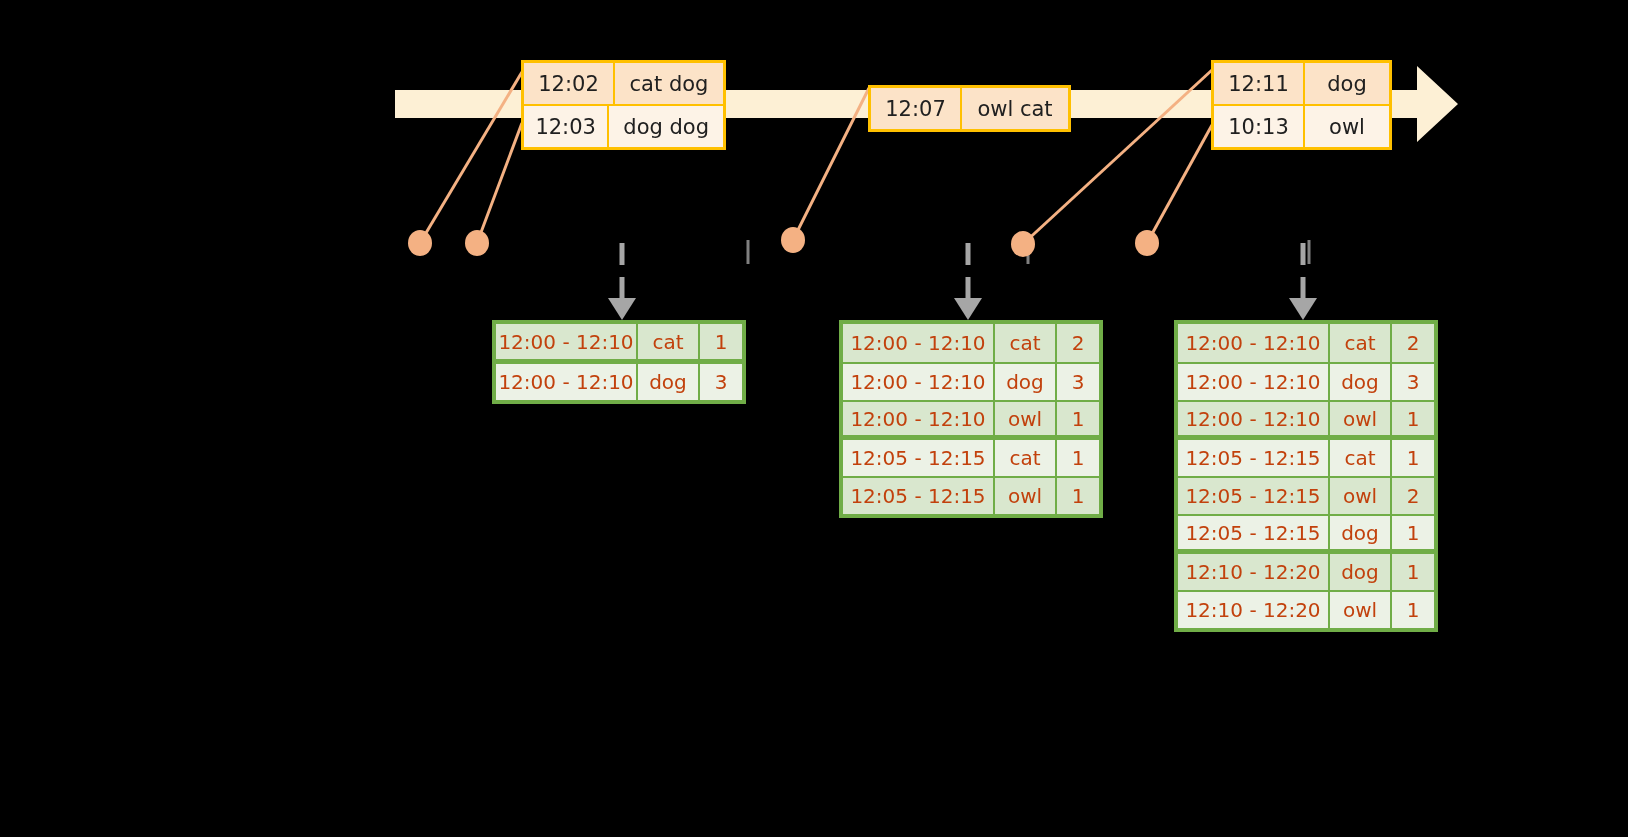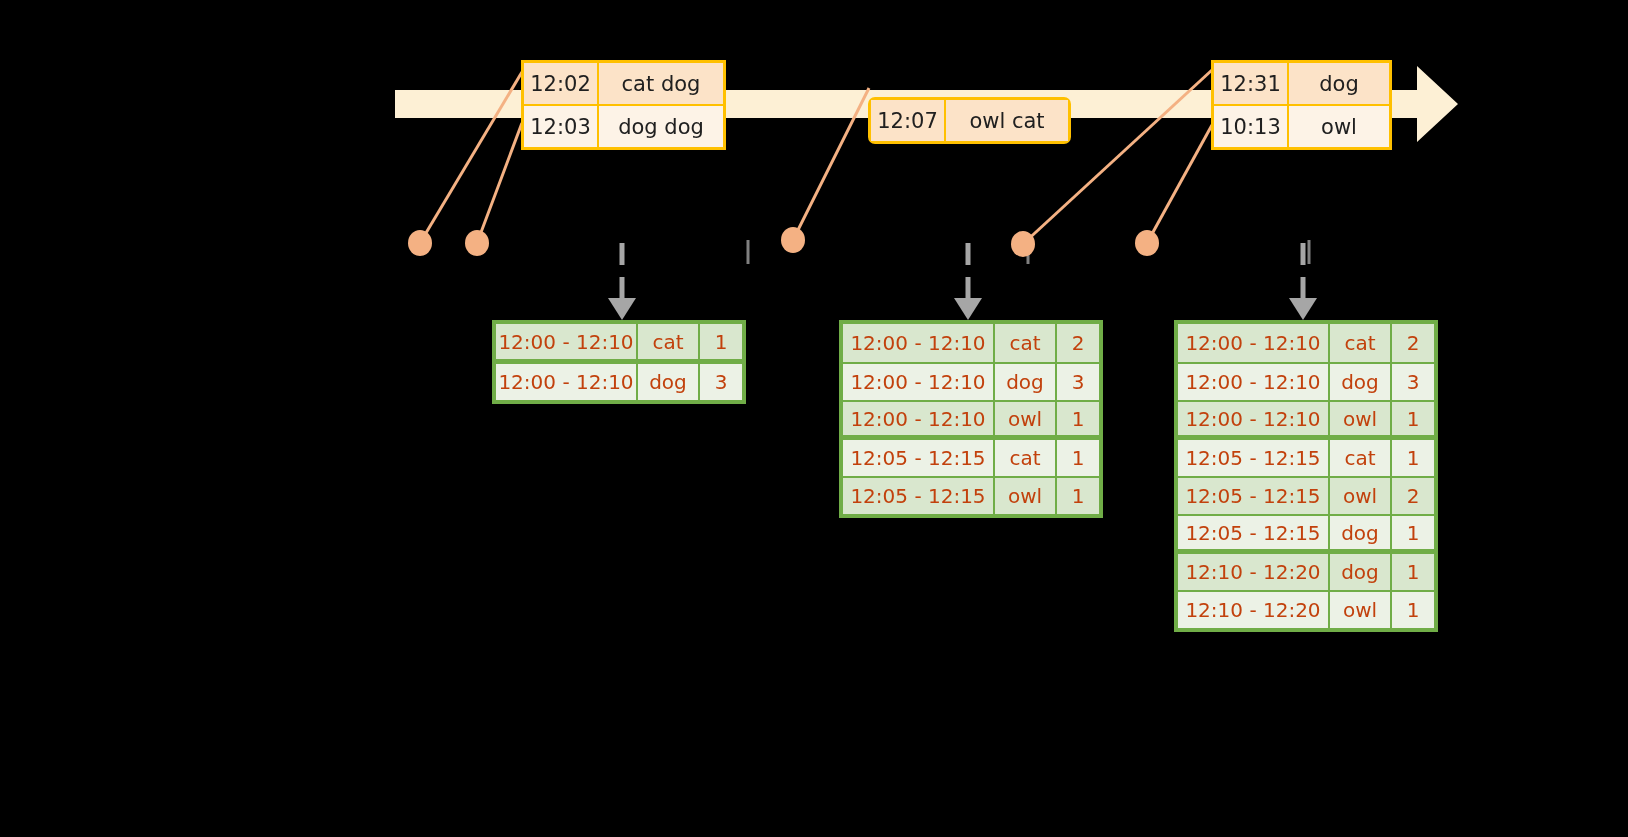--- a/index.html
+++ b/index.html
@@ -36,21 +36,21 @@
   }
   .event-row {
     display: flex;
     flex-direction: row;
     height: 41px;
   }
   .event-row + .event-row {
     border-top: 2px solid #FFC000;
   }
   .event-cell-time {
-    width: 75px;
+    width: 91px;
     box-sizing: border-box;
     display: flex;
     align-items: center;
     justify-content: center;
     font-size: 21px;
     color: #202020;
     border-right: 2px solid #FFC000;
   }
   .event-cell-words {
     flex: 1;
@@ -162,30 +162,30 @@
     <div class="event-row shade-dark">
       <div class="event-cell-time">12:02</div>
       <div class="event-cell-words">cat dog</div>
     </div>
     <div class="event-row shade-light">
       <div class="event-cell-time">12:03</div>
       <div class="event-cell-words">dog dog</div>
     </div>
   </div>
 
-  <div class="event-box" style="left:868px; top:97px; width:203px;border-radius:7px;">
+  <div class="event-box" style="left:868px; top:85px; width:203px;">
     <div class="event-row shade-dark">
       <div class="event-cell-time">12:07</div>
       <div class="event-cell-words">owl cat</div>
     </div>
   </div>
 
   <div class="event-box" style="left:1211px; top:60px; width:181px;">
     <div class="event-row shade-dark">
-      <div class="event-cell-time">12:31</div>
+      <div class="event-cell-time">12:11</div>
       <div class="event-cell-words">dog</div>
     </div>
     <div class="event-row shade-light">
       <div class="event-cell-time">10:13</div>
       <div class="event-cell-words">owl</div>
     </div>
   </div>
 
   <div class="result-table tbl-left" style="left:492px; top:320px;">
     <div class="res-row rshade-dark group-end">

